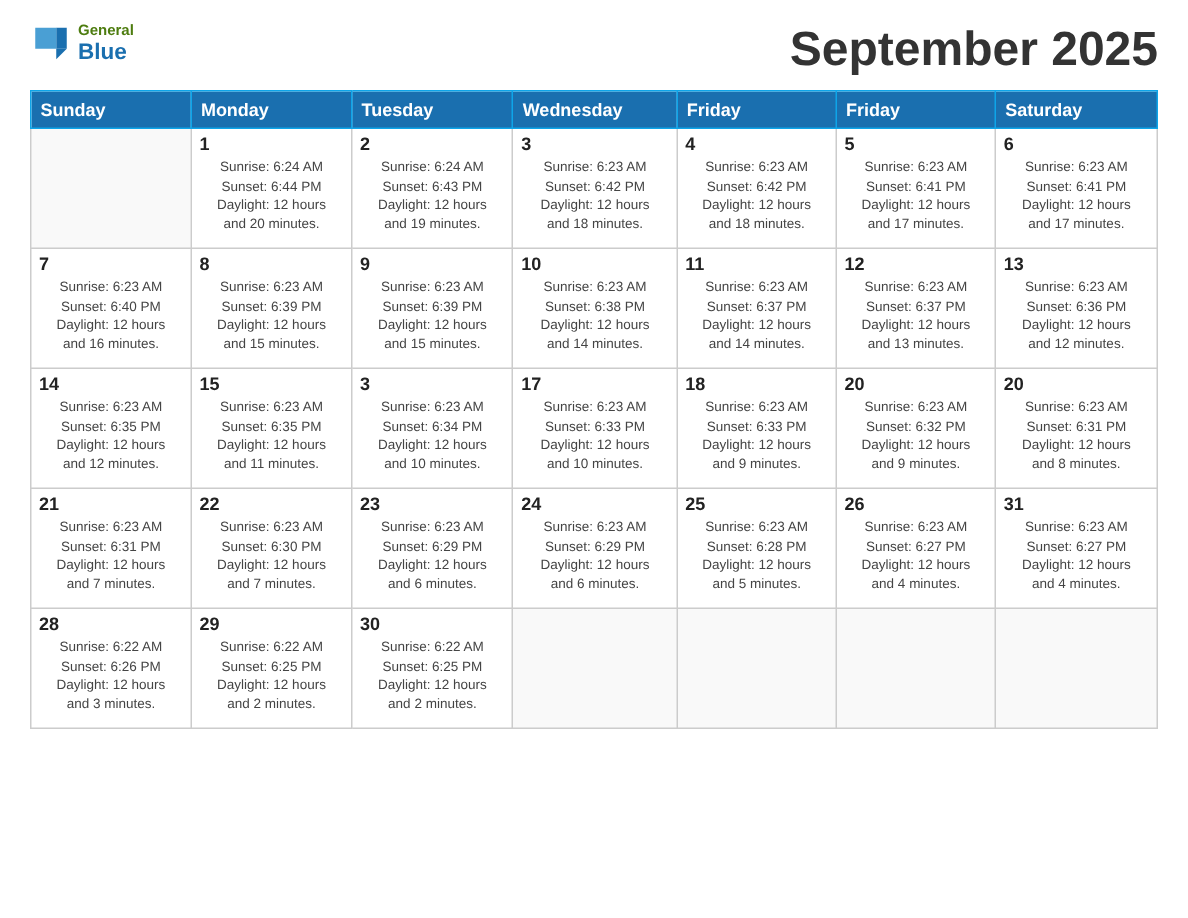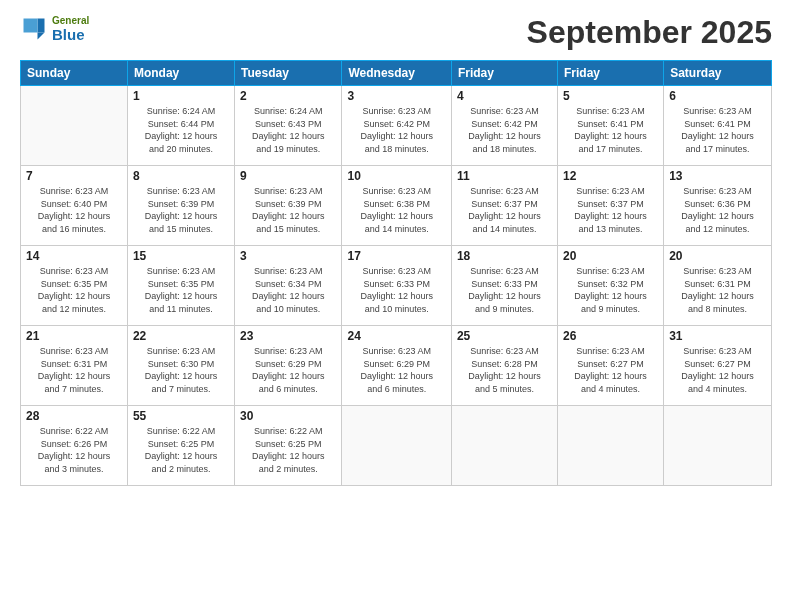--- a/index.html
+++ b/index.html
@@ -239,21 +239,21 @@
             <span class="day-num">31</span>
             <div class="day-info">Sunrise: 6:23 AM<br>Sunset: 6:27 PM<br>Daylight: 12 hours<br>and 4 minutes.</div>
           </td>
         </tr>
         <tr class="week-row">
           <td>
             <span class="day-num">28</span>
             <div class="day-info">Sunrise: 6:22 AM<br>Sunset: 6:26 PM<br>Daylight: 12 hours<br>and 3 minutes.</div>
           </td>
           <td>
-            <span class="day-num">55</span>
+            <span class="day-num">29</span>
             <div class="day-info">Sunrise: 6:22 AM<br>Sunset: 6:25 PM<br>Daylight: 12 hours<br>and 2 minutes.</div>
           </td>
           <td>
             <span class="day-num">30</span>
             <div class="day-info">Sunrise: 6:22 AM<br>Sunset: 6:25 PM<br>Daylight: 12 hours<br>and 2 minutes.</div>
           </td>
           <td class="empty"></td>
           <td class="empty"></td>
           <td class="empty"></td>
           <td class="empty"></td>

